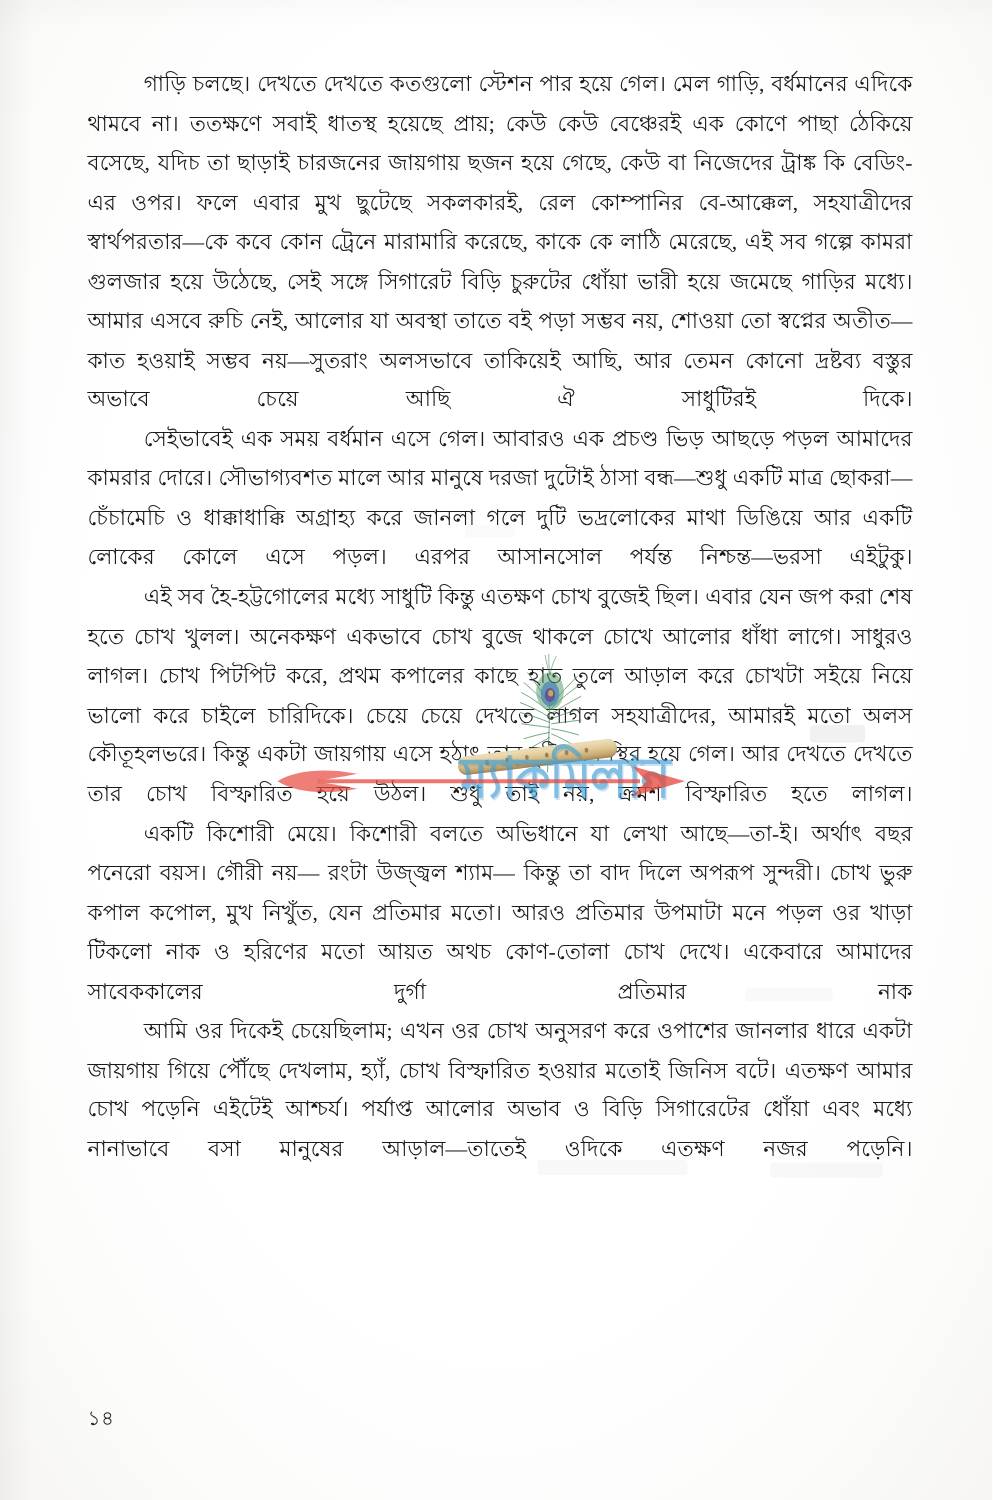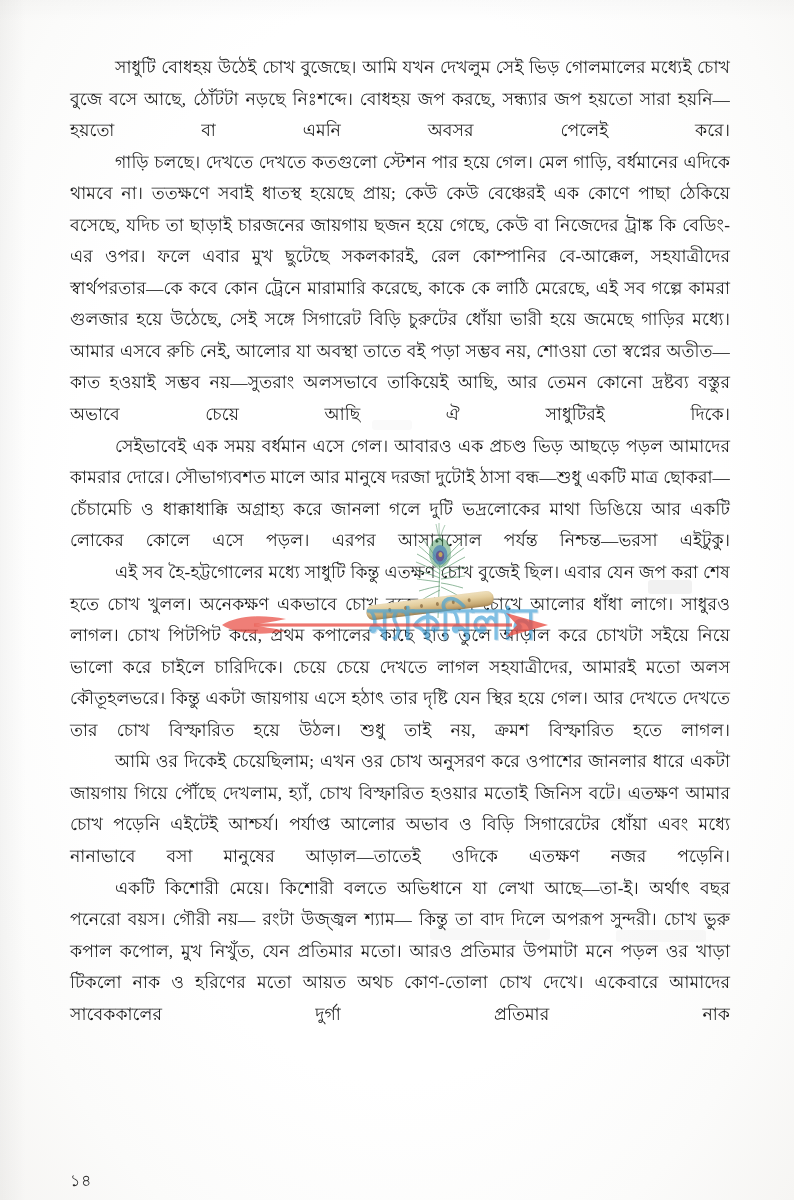--- a/index.html
+++ b/index.html
@@ -50,21 +50,21 @@
     -webkit-font-smoothing: none;
   }
 
   p.para.last-full {
     text-align-last: justify;
   }
 
   .page-number {
     position: absolute;
     left: 70px;
-    top: 1168px;
+    top: 1122px;
     font-size: 16px;
     color: #2a2a2a;
     letter-spacing: 0.5px;
   }
 
   
   .watermark {
     position: absolute;
     left: 220px;
     top: 520px;
@@ -154,26 +154,25 @@
 
   <div class="paper-tone"></div>
 
   <div class="smudge s1"></div>
   <div class="smudge s2"></div>
   <div class="smudge s3"></div>
   <div class="smudge s4"></div>
   <div class="smudge s5"></div>
 
   <div class="text-block">
-    <p class="para last-full">সাধুটি বোধহয় উঠেই চোখ বুজেছে। আমি যখন দেখলুম সেই ভিড় গোলমালের মধ্যেই চোখ বুজে বসে আছে, ঠোঁটটা নড়ছে নিঃশব্দে। বোধহয় জপ করছে, সন্ধ্যার জপ হয়তো সারা হয়নি— হয়তো বা এমনি অবসর পেলেই করে।</p>
     <p class="para last-full">গাড়ি চলছে। দেখতে দেখতে কতগুলো স্টেশন পার হয়ে গেল। মেল গাড়ি, বর্ধমানের এদিকে থামবে না। ততক্ষণে সবাই ধাতস্থ হয়েছে প্রায়; কেউ কেউ বেঞ্চেরই এক কোণে পাছা ঠেকিয়ে বসেছে, যদিচ তা ছাড়াই চারজনের জায়গায় ছজন হয়ে গেছে, কেউ বা নিজেদের ট্রাঙ্ক কি বেডিং-এর ওপর। ফলে এবার মুখ ছুটেছে সকলকারই, রেল কোম্পানির বে-আক্কেল, সহযাত্রীদের স্বার্থপরতার—কে কবে কোন ট্রেনে মারামারি করেছে, কাকে কে লাঠি মেরেছে, এই সব গল্পে কামরা গুলজার হয়ে উঠেছে, সেই সঙ্গে সিগারেট বিড়ি চুরুটের ধোঁয়া ভারী হয়ে জমেছে গাড়ির মধ্যে। আমার এসবে রুচি নেই, আলোর যা অবস্থা তাতে বই পড়া সম্ভব নয়, শোওয়া তো স্বপ্নের অতীত—কাত হওয়াই সম্ভব নয়—সুতরাং অলসভাবে তাকিয়েই আছি, আর তেমন কোনো দ্রষ্টব্য বস্তুর অভাবে চেয়ে আছি ঐ সাধুটিরই দিকে।</p>
     <p class="para last-full">সেইভাবেই এক সময় বর্ধমান এসে গেল। আবারও এক প্রচণ্ড ভিড় আছড়ে পড়ল আমাদের কামরার দোরে। সৌভাগ্যবশত মালে আর মানুষে দরজা দুটোই ঠাসা বন্ধ—শুধু একটি মাত্র ছোকরা—চেঁচামেচি ও ধাক্কাধাক্কি অগ্রাহ্য করে জানলা গলে দুটি ভদ্রলোকের মাথা ডিঙিয়ে আর একটি লোকের কোলে এসে পড়ল। এরপর আসানসোল পর্যন্ত নিশ্চন্ত—ভরসা এইটুকু।</p>
     <p class="para last-full">এই সব হৈ-হট্টগোলের মধ্যে সাধুটি কিন্তু এতক্ষণ চোখ বুজেই ছিল। এবার যেন জপ করা শেষ হতে চোখ খুলল। অনেকক্ষণ একভাবে চোখ বুজে থাকলে চোখে আলোর ধাঁধা লাগে। সাধুরও লাগল। চোখ পিটপিট করে, প্রথম কপালের কাছে হাত তুলে আড়াল করে চোখটা সইয়ে নিয়ে ভালো করে চাইলে চারিদিকে। চেয়ে চেয়ে দেখতে লাগল সহযাত্রীদের, আমারই মতো অলস কৌতূহলভরে। কিন্তু একটা জায়গায় এসে হঠাৎ তার দৃষ্টি যেন স্থির হয়ে গেল। আর দেখতে দেখতে তার চোখ বিস্ফারিত হয়ে উঠল। শুধু তাই নয়, ক্রমশ বিস্ফারিত হতে লাগল।</p>
+    <p class="para last-full">একটি কিশোরী মেয়ে। কিশোরী বলতে অভিধানে যা লেখা আছে—তা-ই। অর্থাৎ বছর পনেরো বয়স। গৌরী নয়— রংটা উজ্জ্বল শ্যাম— কিন্তু তা বাদ দিলে অপরূপ সুন্দরী। চোখ ভুরু কপাল কপোল, মুখ নিখুঁত, যেন প্রতিমার মতো। আরও প্রতিমার উপমাটা মনে পড়ল ওর খাড়া টিকলো নাক ও হরিণের মতো আয়ত অথচ কোণ-তোলা চোখ দেখে। একেবারে আমাদের সাবেককালের দুর্গা প্রতিমার নাক</p>
     <p class="para last-full">আমি ওর দিকেই চেয়েছিলাম; এখন ওর চোখ অনুসরণ করে ওপাশের জানলার ধারে একটা জায়গায় গিয়ে পৌঁছে দেখলাম, হ্যাঁ, চোখ বিস্ফারিত হওয়ার মতোই জিনিস বটে। এতক্ষণ আমার চোখ পড়েনি এইটেই আশ্চর্য। পর্যাপ্ত আলোর অভাব ও বিড়ি সিগারেটের ধোঁয়া এবং মধ্যে নানাভাবে বসা মানুষের আড়াল—তাতেই ওদিকে এতক্ষণ নজর পড়েনি।</p>
-    <p class="para last-full">একটি কিশোরী মেয়ে। কিশোরী বলতে অভিধানে যা লেখা আছে—তা-ই। অর্থাৎ বছর পনেরো বয়স। গৌরী নয়— রংটা উজ্জ্বল শ্যাম— কিন্তু তা বাদ দিলে অপরূপ সুন্দরী। চোখ ভুরু কপাল কপোল, মুখ নিখুঁত, যেন প্রতিমার মতো। আরও প্রতিমার উপমাটা মনে পড়ল ওর খাড়া টিকলো নাক ও হরিণের মতো আয়ত অথচ কোণ-তোলা চোখ দেখে। একেবারে আমাদের সাবেককালের দুর্গা প্রতিমার নাক</p>
   </div>
 
   <div class="watermark">
 
     <svg class="wm-feather" viewBox="0 0 66 96">
       <g stroke="#2f7a45" stroke-width="0.7" fill="none" opacity="0.9">
         <path d="M30 96 L32 40"></path>
         <path d="M32 42 C26 32 20 24 14 16"></path>
         <path d="M32 45 C25 36 18 30 11 24"></path>
         <path d="M32 48 C24 41 17 36 9 32"></path>

